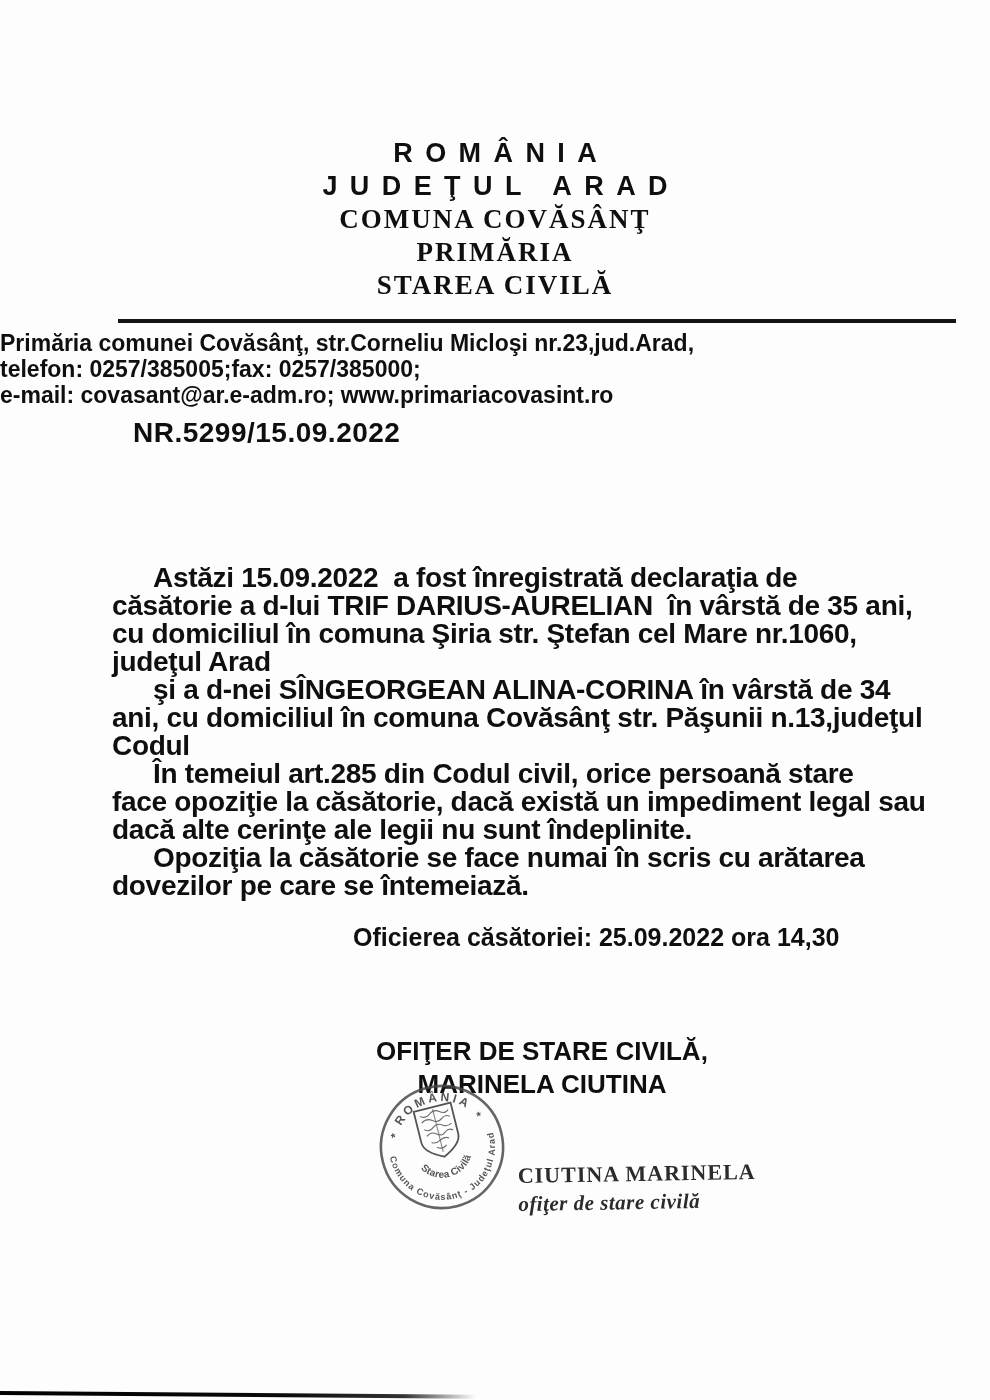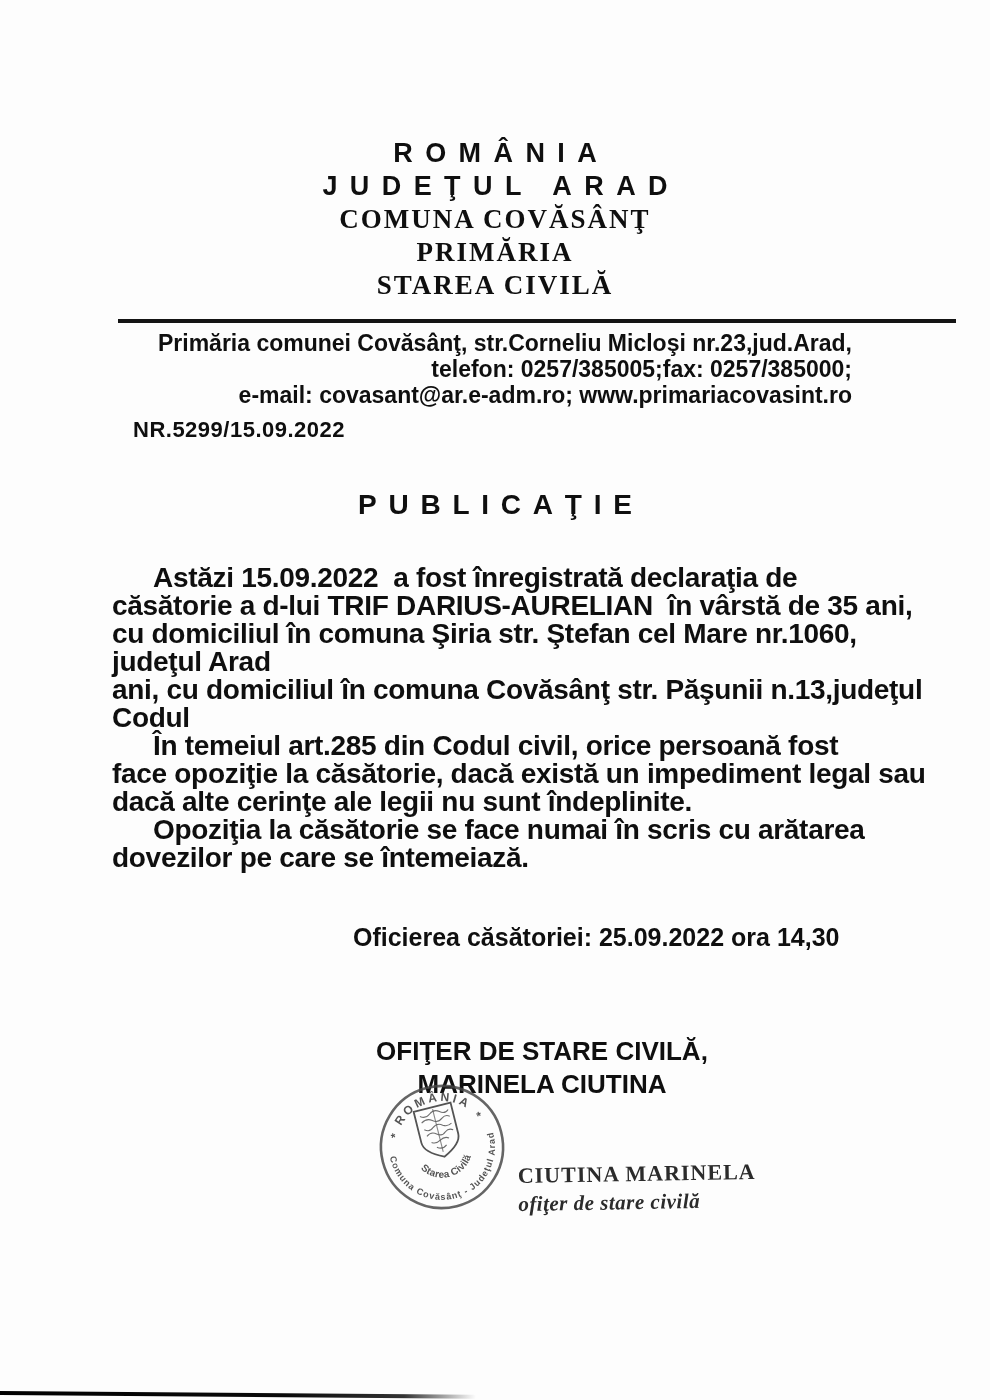--- a/index.html
+++ b/index.html
@@ -37,31 +37,31 @@
     top: 319px; left: 118px;
     width: 838px; height: 4px;
     background: var(--divider);
   }
 
   
   .contact {
     position: absolute;
     top: 330px; left: 0;
     width: 852px;
-    text-align: right;
+    text-align: left;
     font-size: 23px;
     line-height: 26px;
   }
   .contact div { white-space: pre; }
 
   
   .regnum {
     position: absolute;
     top: 417px; left: 133px;
-    font-size: 22px;
+    font-size: 28px;
     letter-spacing: 0.5px;
     white-space: pre;
   }
 
   
   .title {
     position: absolute;
     top: 489px; left: 0;
     width: 990px;
     text-align: center;
@@ -172,30 +172,30 @@
   <div class="divider"></div>
 
   <div class="contact">
     <div>Primăria comunei Covăsânţ, str.Corneliu Micloşi nr.23,jud.Arad,</div>
     <div>telefon: 0257/385005;fax: 0257/385000;</div>
     <div>e-mail: covasant@ar.e-adm.ro; www.primariacovasint.ro</div>
   </div>
 
   <div class="regnum">NR.5299/15.09.2022</div>
 
-  <div class="title">PUBLICAŢIE</div>
 
   <div class="body-text">
     <div class="line indent">Astăzi 15.09.2022  a fost înregistrată declaraţia de</div>
     <div class="line">căsătorie a d-lui TRIF DARIUS-AURELIAN  în vârstă de 35 ani,</div>
     <div class="line">cu domiciliul în comuna Şiria str. Ştefan cel Mare nr.1060,</div>
     <div class="line">judeţul Arad</div>
+    <div class="line indent">şi a d-nei SÎNGEORGEAN ALINA-CORINA în vârstă de 34</div>
     <div class="line">ani, cu domiciliul în comuna Covăsânţ str. Păşunii n.13,judeţul</div>
     <div class="line">Codul</div>
-    <div class="line indent">În temeiul art.285 din Codul civil, orice persoană fost</div>
+    <div class="line indent">În temeiul art.285 din Codul civil, orice persoană stare</div>
     <div class="line">face opoziţie la căsătorie, dacă există un impediment legal sau</div>
     <div class="line">dacă alte cerinţe ale legii nu sunt îndeplinite.</div>
     <div class="line indent">Opoziţia la căsătorie se face numai în scris cu arătarea</div>
     <div class="line">dovezilor pe care se întemeiază.</div>
   </div>
 
   <div class="ceremony">Oficierea căsătoriei: 25.09.2022 ora 14,30</div>
 
   <div class="officer">
     <div>OFIŢER DE STARE CIVILĂ,</div>

